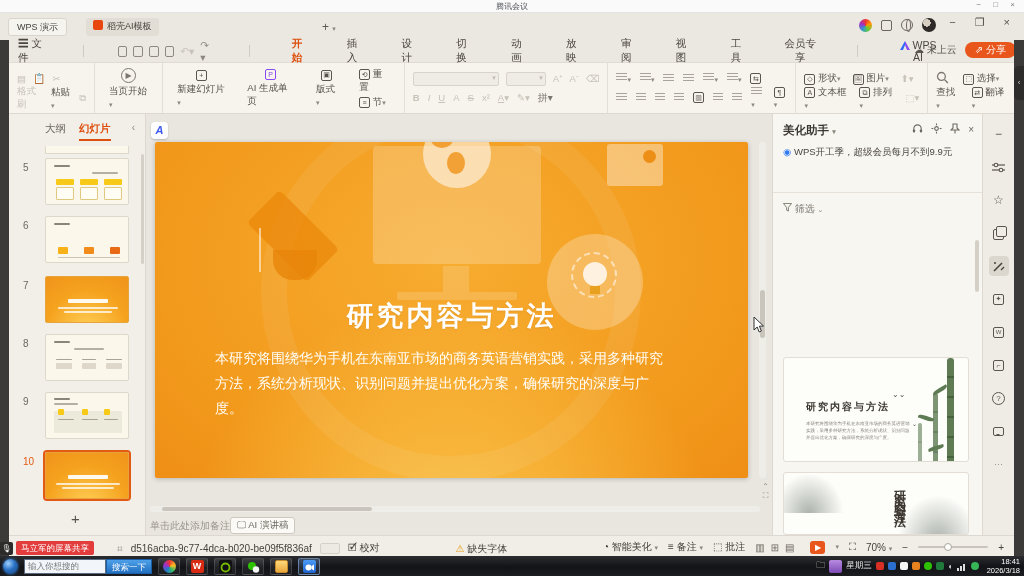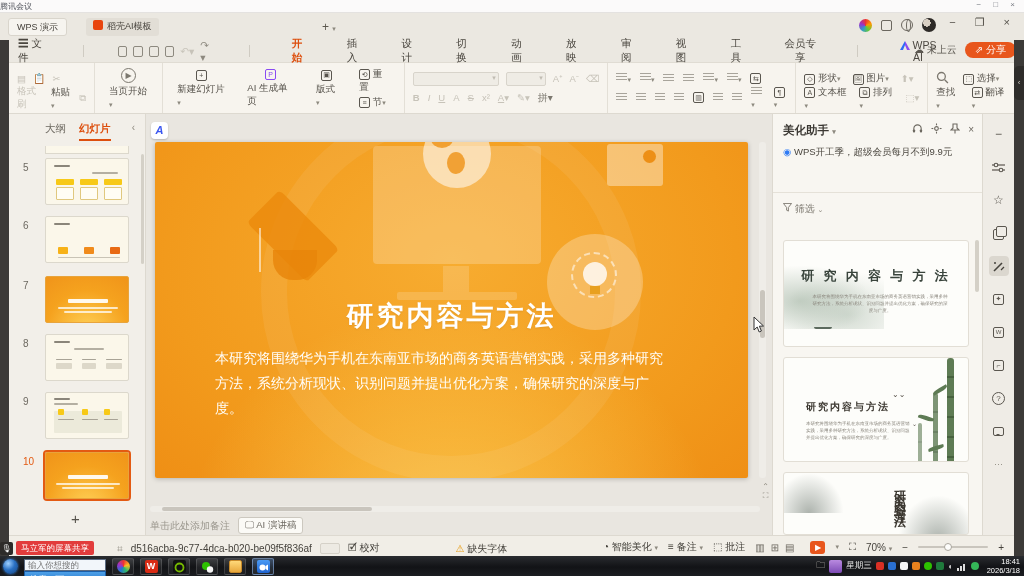--- a/index.html
+++ b/index.html
@@ -3,21 +3,21 @@
 <meta charset="utf-8">
 <style>
   * { margin:0; padding:0; box-sizing:border-box; }
   html,body { width:1024px; height:576px; overflow:hidden; }
   body { font-family:"Liberation Sans", sans-serif; background:#3c3a38; }
   #root { position:relative; width:1024px; height:576px; background:#3c3a38; }
   .abs { position:absolute; }
 
   
   .meetbar { left:0; top:0; width:1024px; height:13px; background:#fbfafa; border-bottom:1px solid #e4e2e0; }
-  .meetbar .mt { position:absolute; left:0; right:0; top:1px; text-align:left; font-size:8px; color:#53565e; }
+  .meetbar .mt { position:absolute; left:0; right:0; top:1px; text-align:center; font-size:8px; color:#53565e; }
   .meetbar .wc { position:absolute; right:4px; top:0; font-size:8px; color:#7a7d84; letter-spacing:5px; }
 
   
   .tabbar { left:0; top:13px; width:1024px; height:27px; background:#ebe8e1; }
   .appbtn { position:absolute; left:8px; top:5px; height:18px; padding:0 8px; background:#f6f4ef; border:1px solid #d9d5cc; border-radius:3px; font-size:9px; color:#46423c; line-height:16px; }
   .doctab { position:absolute; left:86px; top:5px; height:18px; padding:0 7px; background:#e2ded6; border-radius:3px; font-size:9px; color:#46423c; line-height:16px; }
   .doctab .ic { display:inline-block; width:10px; height:10px; background:#e8450f; border-radius:2px; margin-right:4px; vertical-align:-1px; }
   .activetab { position:absolute; left:152px; top:3px; width:162px; height:22px; background:#fff; border-radius:4px 4px 0 0; box-shadow:0 0 2px rgba(0,0,0,.12); font-size:9px; color:#33302b; line-height:22px; padding:0 6px; }
   .activetab .pic { display:inline-block; width:11px; height:11px; background:#f26a21; border-radius:2px; color:#fff; font-size:8px; font-weight:bold; text-align:center; line-height:11px; margin-right:4px; vertical-align:-2px; }
   .activetab .tright { position:absolute; right:6px; top:0; color:#9a968e; font-size:9px; }
@@ -100,21 +100,21 @@
   .bulb { position:absolute; left:36px; top:28px; width:24px; height:24px; background:rgba(255,255,255,.8); border-radius:50%; }
   .bulbb { position:absolute; left:43px; top:52px; width:10px; height:8px; background:#e8a01f; }
   .stitle { position:absolute; left:0; right:0; top:156px; text-align:center; color:#fff; font-size:27px; font-weight:bold; letter-spacing:3px; text-shadow:0 1px 2px rgba(0,0,0,.08); }
   .sbody { position:absolute; left:60px; right:72px; top:204px; text-align:left; color:#fffdf8; font-size:14px; line-height:1.8; }
   .ai-float { position:absolute; left:5px; top:8px; width:17px; height:17px; background:#fff; border-radius:4px; box-shadow:0 1px 2px rgba(0,0,0,.2); text-align:center; line-height:17px; font-size:11px; font-weight:bold; font-style:italic; color:#3a56f0; }
   .vscroll { position:absolute; right:6px; top:28px; width:7px; height:336px; background:#efede8; border-radius:3px; }
   .vthumb { position:absolute; left:1px; top:148px; width:5px; height:48px; background:#c9c5bd; border-radius:3px; }
   .fitcol { position:absolute; right:3px; top:368px; font-size:8px; color:#8d897f; text-align:center; line-height:9px; }
   .hscroll { position:absolute; left:4px; top:392px; width:610px; height:6px; background:#efede8; border-radius:3px; }
   .hthumb { position:absolute; left:12px; top:1px; width:210px; height:4px; background:#c9c5bd; border-radius:2px; }
-  .notesrow { position:absolute; left:4px; top:404px; height:15px; display:flex; align-items:center; gap:8px; font-size:10px; color:#9b978e; }
+  .notesrow { position:absolute; left:4px; top:404px; height:15px; display:flex; align-items:center; gap:0; font-size:10px; color:#9b978e; }
   .aichip { border:1px solid #ccc8bf; background:#fbfaf6; border-radius:3px; padding:1px 6px; font-size:9.5px; color:#6d6961; }
 
   
   .rpanel { left:772px; top:114px; width:210px; height:421px; background:#f8f6f1; border-left:1px solid #ddd9d0; }
   .rp-head { position:absolute; left:10px; top:9px; font-size:11.5px; font-weight:bold; color:#3b3833; }
   .rp-hic { position:absolute; right:8px; top:9px; display:flex; gap:8px; color:#6d6961; font-size:10px; align-items:center; }
   .promo { position:absolute; left:10px; top:32px; font-size:9.5px; color:#4a463f; }
   .pin { color:#2f7bf5; }
   .rp-tabs { position:absolute; left:10px; top:58px; display:flex; gap:13px; font-size:10.5px; color:#5a564f; }
   .rp-tab.on { color:#dd4f0e; font-weight:bold; position:relative; }
@@ -156,21 +156,21 @@
   .zdot { position:absolute; left:26px; top:-3px; width:8px; height:8px; background:#fdfdfb; border:1px solid #aaa69d; border-radius:50%; }
 
   
   .shareovl { left:0; top:540px; height:16px; display:flex; align-items:center; gap:3px; z-index:9; }
   .micic { width:13px; height:13px; background:#2d2b29; border-radius:2px; color:#fff; font-size:8px; text-align:center; line-height:13px; }
   .sharebadge { background:#e23c3c; color:#fff; font-size:8.5px; height:14px; line-height:14px; padding:0 5px; border-radius:2px; }
 
   
   .taskbar { left:0; top:556px; width:1024px; height:20px; background:linear-gradient(#2a2c30, #121316 55%, #1b1d21); display:flex; align-items:center; }
   .orb { width:15px; height:15px; margin-left:3px; border-radius:50%; background:radial-gradient(circle at 35% 30%, #9ed0ff, #2b71c4 45%, #15427d); box-shadow:0 0 3px #3a83d8; }
-  .tsearch { display:flex; margin-left:6px; height:15px;flex-direction:column; }
+  .tsearch { display:flex; margin-left:6px; height:15px; }
   .tsearch input { width:82px; height:15px; border:1px solid #5a6a80; background:#f2f6fa; font-size:8.5px; padding:0 3px; color:#555; }
   .tsbtn { height:15px; background:linear-gradient(#4da0e8,#2270c2); color:#fff; font-size:8.5px; line-height:15px; padding:0 5px; border:1px solid #1b5ea8; }
   .tapp { width:22px; height:17px; margin-left:6px; border:1px solid rgba(255,255,255,.14); border-radius:2px; background:linear-gradient(rgba(255,255,255,.12), rgba(255,255,255,.02)); display:flex; align-items:center; justify-content:center; }
   .tapp.on { background:linear-gradient(rgba(120,180,255,.3), rgba(255,255,255,.05)); border-color:rgba(160,200,255,.5); }
   .ticon { width:13px; height:13px; border-radius:2px; }
   .tray { position:absolute; right:0; top:0; height:20px; display:flex; align-items:center; gap:4px; padding-right:4px; color:#fff; }
   .tri { width:8px; height:8px; border-radius:2px; }
   .clock { text-align:right; font-size:7.5px; line-height:1.25; color:#fff; padding-left:4px; }
   .wk { font-size:8.5px; color:#eee; }
   .cal { width:13px; height:13px; background:linear-gradient(#b98ae0,#7d4bb5); border-radius:2px; }
@@ -484,26 +484,20 @@
             <line x1="5" y1="7" x2="5" y2="10.5" stroke="#6d6961" stroke-width="1.1"></line>
           </svg></span>
       <span>×</span>
     </div>
     <div class="promo"><span class="pin">◉</span> <span>WPS开工季，超级会员每月不到9.9元</span></div>
     <div class="rp-sep"></div>
     <div class="filterrow"><svg width="9" height="9" viewBox="0 0 10 10">
           <path d="M0.5 0.5 H9.5 L6 5 V9 L4 8 V5 Z" fill="none" stroke="#7a766d" stroke-width="1"></path>
         </svg> <span>筛选</span> <span class="car">⌄</span></div>
 
-    <div class="card" style="top:126px;height:107px;">
-      <div class="c1-mnt"></div>
-      <div class="c1-title">研 究 内 容 与 方 法</div>
-      <div class="cbody" style="left:28px;right:20px;top:52px;">本研究将围绕华为手机在东南亚市场的商务英语营销实践，采用多种研究方法，系统分析现状、识别问题并提出优化方案，确保研究的深度与广度。</div>
-      <div class="c1-boat"></div>
-    </div>
 
     <div class="card" style="top:243px;height:105px;">
       <div class="bamboo" style="right:14px;height:105px;"></div>
       <div class="bamboo" style="right:30px;height:70px;top:35px;width:5px;opacity:.8;"></div>
       <div class="bamboo" style="right:46px;height:40px;top:65px;width:4px;opacity:.6;"></div>
       <span class="leaf" style="right:20px;top:30px;transform:rotate(-30deg);"></span>
       <span class="leaf" style="right:34px;top:58px;transform:rotate(20deg);"></span>
       <span class="leaf" style="right:24px;top:88px;transform:rotate(-15deg);"></span>
       <span class="bird" style="left:108px;top:32px;">⌄⌄</span>
       <span class="bird" style="left:128px;top:62px;font-size:6px;">⌄</span>

